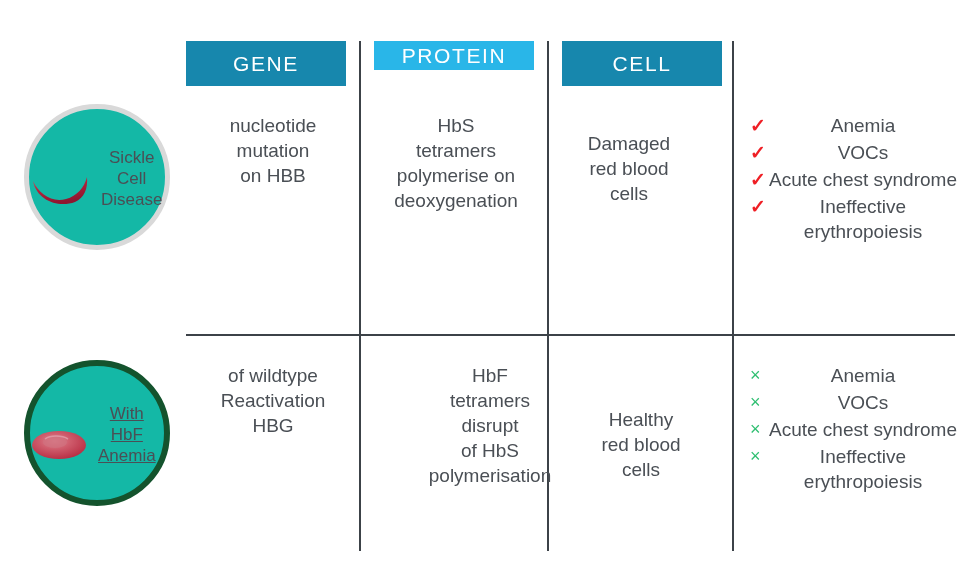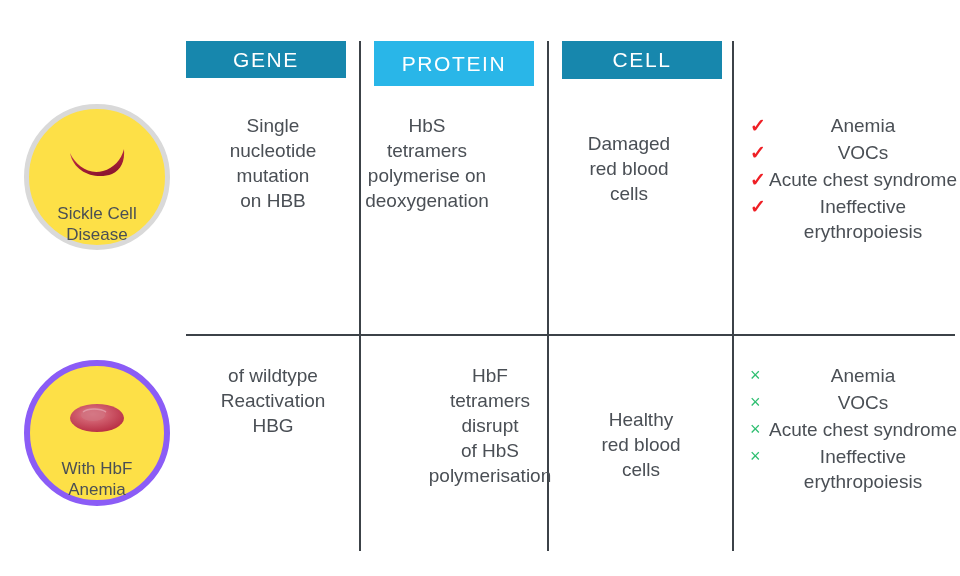--- a/index.html
+++ b/index.html
@@ -47,24 +47,24 @@
   }
 
   
   .badge {
     position: absolute;
     width: 146px;
     height: 146px;
     border-radius: 50%;
     box-sizing: border-box;
     display: flex;
-    flex-direction: column;
+    flex-direction: row;
     align-items: center;
-    justify-content: space-between;
-    background: #fde047;
+    justify-content: flex-start;
+    background: #14b8a6;
   }
   .badge-art {
     height: 56px;
     display: flex;
     align-items: center;
     justify-content: center;
     margin-top: 24px;
   }
   .badge-label {
     font-size: 17px;
@@ -109,29 +109,29 @@
   }
   .sym-mark.check { color: #ef1f25; font-weight: 700; }
   .sym-mark.cross { color: #2fbf71; font-weight: 400; font-size: 18px; }
   .sym-text { flex: 1 1 auto; text-align: center; }
 </style>
 </head>
 <body>
 
 <div class="stage">
 
-  <div class="col-header" style="left:186px; top:41px; width:160px; height:37px; background:#1787ad;">
+  <div class="col-header" style="left:186px; top:41px; width:160px; height:45px; background:#1787ad;">
     <span>GENE</span>
   </div>
 
-  <div class="col-header" style="left:374px; top:41px; width:160px; height:45px; background:#29b6e8;">
+  <div class="col-header" style="left:374px; top:41px; width:160px; height:29px; background:#29b6e8;">
     <span>PROTEIN</span>
   </div>
 
-  <div class="col-header" style="left:562px; top:41px; width:160px; height:38px; background:#1787ad;">
+  <div class="col-header" style="left:562px; top:41px; width:160px; height:45px; background:#1787ad;">
     <span>CELL</span>
   </div>
 
   <div class="vrule" style="left:359px; top:41px; height:510px;"></div>
   <div class="vrule" style="left:547px; top:41px; height:510px;"></div>
   <div class="vrule" style="left:732px; top:41px; height:510px;"></div>
   <div class="hrule" style="left:186px; top:334px; width:769px;"></div>
 
   <div class="badge" style="left:24px; top:104px; border:5px solid #d9d9d9;">
     <div class="badge-art">
@@ -147,27 +147,26 @@
                  C55 19, 48 27, 37 30 C23 34, 10 25, 4 12 Z" fill="url(#sickleGrad)"></path>
       </svg>
     </div>
     <div class="badge-label">
       <div>Sickle Cell</div>
       <div>Disease</div>
     </div>
   </div>
 
   <div class="cell" style="left:190px; top:113px; width:166px;">
-    <div>Single</div>
     <div>nucleotide</div>
     <div>mutation</div>
     <div>on HBB</div>
   </div>
 
-  <div class="cell" style="left:348px; top:113px; width:158px;">
+  <div class="cell" style="left:377px; top:113px; width:158px;">
     <div>HbS</div>
     <div>tetramers</div>
     <div>polymerise on</div>
     <div>deoxygenation</div>
   </div>
 
   <div class="cell" style="left:550px; top:131px; width:158px;">
     <div>Damaged</div>
     <div>red blood</div>
     <div>cells</div>
@@ -185,21 +184,21 @@
     <div class="sym-item">
       <span class="sym-mark check">✓</span>
       <span class="sym-text">Acute chest syndrome</span>
     </div>
     <div class="sym-item">
       <span class="sym-mark check">✓</span>
       <span class="sym-text">Ineffective erythropoiesis</span>
     </div>
   </div>
 
-  <div class="badge" style="left:24px; top:360px; border:6px solid #8b5cf6;">
+  <div class="badge" style="left:24px; top:360px; border:6px solid #14532d;text-decoration:underline;">
     <div class="badge-art">
       <svg width="58" height="34" viewBox="0 0 58 34" aria-hidden="true">
         <defs>
           <radialGradient id="rbcGrad" cx="0.42" cy="0.36" r="0.75">
             <stop offset="0%" stop-color="#e08a96"></stop>
             <stop offset="38%" stop-color="#cf5c6c"></stop>
             <stop offset="100%" stop-color="#b3243b"></stop>
           </radialGradient>
         </defs>
         <ellipse cx="29" cy="17" rx="27" ry="14" fill="url(#rbcGrad)"></ellipse>

